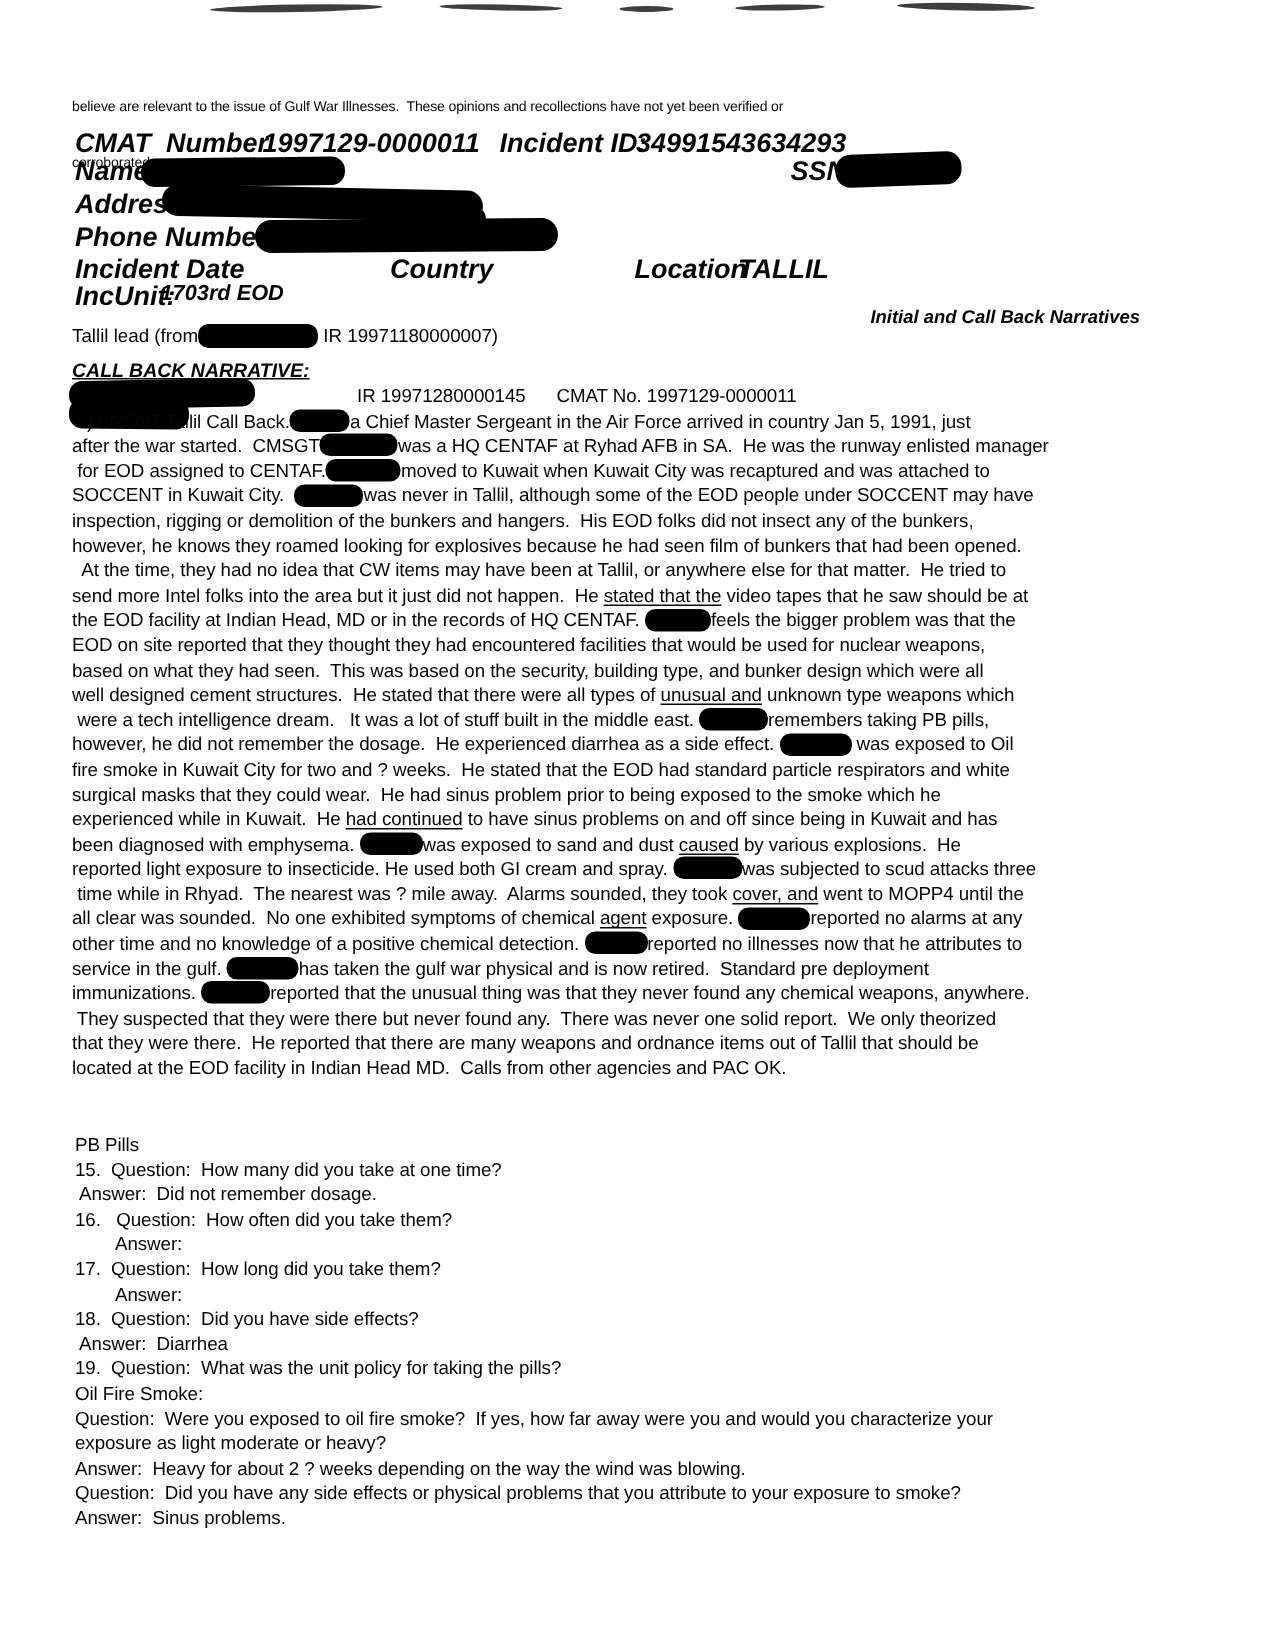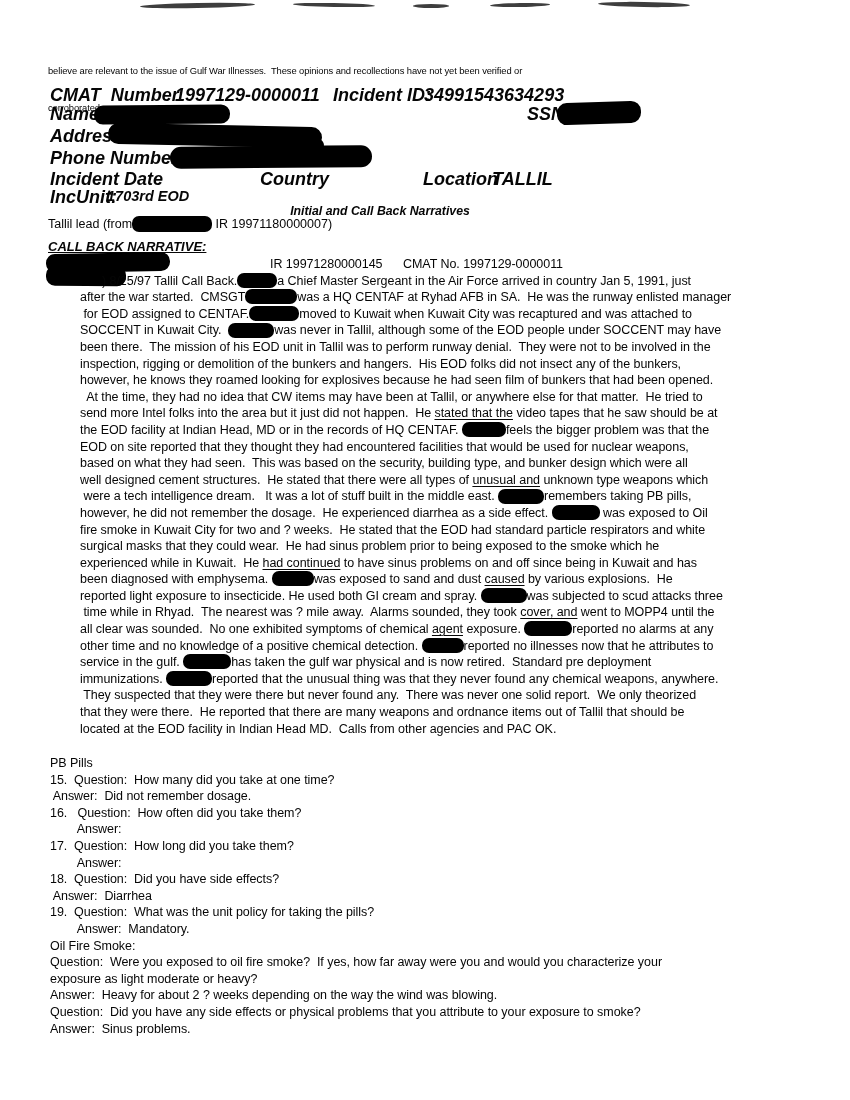--- a/index.html
+++ b/index.html
@@ -11,26 +11,26 @@
   
   .smudge{position:absolute;background:#1c1c1c;border-radius:50%;opacity:.85;}
   
   .notice{position:absolute;left:48px;top:40px;font-size:9.4px;line-height:12.4px;letter-spacing:-0.1px;white-space:pre;}
   
   .hl{position:absolute;font-weight:bold;font-style:italic;font-size:18px;line-height:16px;white-space:pre;}
   .hv2{font-size:14.5px;}
   
   .redact-abs{position:absolute;background:#000;}
   
-  .section-title{position:absolute;left:0;top:204px;width:760px;text-align:center;
+  .section-title{position:absolute;left:0;top:204px;width:760px;text-align:right;
     font-weight:bold;font-style:italic;font-size:12.3px;white-space:pre;}
   .lead-line{position:absolute;left:48px;top:217px;font-size:12.5px;white-space:pre;}
   .cb-heading{position:absolute;left:48px;top:239px;font-weight:bold;font-style:italic;font-size:13px;
     text-decoration:underline;text-decoration-thickness:1.4px;text-underline-offset:1px;white-space:pre;}
-  .narrative{position:absolute;left:48px;top:256px;font-size:12.5px;letter-spacing:-0.05px;margin-left:32px;}
+  .narrative{position:absolute;left:48px;top:256px;font-size:12.5px;letter-spacing:-0.05px;}
   .nline{white-space:pre;height:16.6px;line-height:16.6px;}
   .redact{display:inline-block;background:#000;border-radius:7px;height:15px;vertical-align:middle;margin-top:-2px;}
   .uline{text-decoration:underline;text-underline-offset:2px;text-decoration-thickness:1.2px;}
   
   .qa{position:absolute;left:50px;top:755px;font-size:12.5px;letter-spacing:-0.05px;}
   .qline{white-space:pre;height:16.6px;line-height:16.6px;}
 </style>
 </head>
 <body>
 
@@ -76,25 +76,24 @@
 
 <div class="lead-line"><span>Tallil lead (from</span><span class="redact" style="width: 80px; height: 16px;"></span><span> IR 19971180000007)</span></div>
 
 <div class="cb-heading">CALL BACK NARRATIVE:</div>
 
 <div class="redact-abs" style="left:46px;top:253px;width:124px;height:19px;border-radius:9px;transform:rotate(-1deg)"></div>
 <div class="redact-abs" style="left:46px;top:266px;width:80px;height:20px;border-radius:9px;transform:rotate(0.5deg)"></div>
 
 <div class="narrative">
     <div class="nline" style="padding-left: 190px;"><span>IR 19971280000145      CMAT No. 1997129-0000011</span></div>
-    <div class="nline" style="padding-left: 22px;"><span>) 8/25/97 Tallil Call Back.</span><span class="redact" style="width: 40px; height: 15px;"></span><span>a Chief Master Sergeant in the Air Force arrived in country Jan 5, 1991, just</span></div>
+    <div class="nline" style="padding-left: 10px;"><span>) 8/25/97 Tallil Call Back.</span><span class="redact" style="width: 40px; height: 15px;"></span><span>a Chief Master Sergeant in the Air Force arrived in country Jan 5, 1991, just</span></div>
     <div class="nline"><span>after the war started.  CMSGT</span><span class="redact" style="width: 52px; height: 15px;"></span><span>was a HQ CENTAF at Ryhad AFB in SA.  He was the runway enlisted manager</span></div>
     <div class="nline"><span> for EOD assigned to CENTAF.</span><span class="redact" style="width: 50px; height: 15px;"></span><span>moved to Kuwait when Kuwait City was recaptured and was attached to</span></div>
     <div class="nline"><span>SOCCENT in Kuwait City.  </span><span class="redact" style="width: 46px; height: 15px;"></span><span>was never in Tallil, although some of the EOD people under SOCCENT may have</span></div>
-    <div class="nline"><span>been there.  The mission of his EOD unit in Tallil was to perform runway denial.  They were not to be involved in the</span></div>
     <div class="nline"><span>inspection, rigging or demolition of the bunkers and hangers.  His EOD folks did not insect any of the bunkers,</span></div>
     <div class="nline"><span>however, he knows they roamed looking for explosives because he had seen film of bunkers that had been opened.</span></div>
     <div class="nline"><span>  At the time, they had no idea that CW items may have been at Tallil, or anywhere else for that matter.  He tried to</span></div>
     <div class="nline"><span>send more Intel folks into the area but it just did not happen.  He </span><span class="uline">stated that the</span><span> video tapes that he saw should be at</span></div>
     <div class="nline"><span>the EOD facility at Indian Head, MD or in the records of HQ CENTAF. </span><span class="redact" style="width: 44px; height: 15px;"></span><span>feels the bigger problem was that the</span></div>
     <div class="nline"><span>EOD on site reported that they thought they had encountered facilities that would be used for nuclear weapons,</span></div>
     <div class="nline"><span>based on what they had seen.  This was based on the security, building type, and bunker design which were all</span></div>
     <div class="nline"><span>well designed cement structures.  He stated that there were all types of </span><span class="uline">unusual and</span><span> unknown type weapons which</span></div>
     <div class="nline"><span> were a tech intelligence dream.   It was a lot of stuff built in the middle east. </span><span class="redact" style="width: 46px; height: 15px;"></span><span>remembers taking PB pills,</span></div>
     <div class="nline"><span>however, he did not remember the dosage.  He experienced diarrhea as a side effect. </span><span class="redact" style="width: 48px; height: 15px;"></span><span> was exposed to Oil</span></div>
@@ -117,20 +116,19 @@
     <div class="qline">PB Pills</div>
     <div class="qline">15.  Question:  How many did you take at one time?</div>
     <div class="qline"> Answer:  Did not remember dosage.</div>
     <div class="qline">16.   Question:  How often did you take them?</div>
     <div class="qline">        Answer:</div>
     <div class="qline">17.  Question:  How long did you take them?</div>
     <div class="qline">        Answer:</div>
     <div class="qline">18.  Question:  Did you have side effects?</div>
     <div class="qline"> Answer:  Diarrhea</div>
     <div class="qline">19.  Question:  What was the unit policy for taking the pills?</div>
-    <div class="qline">        Answer:  Mandatory.</div>
     <div class="qline">Oil Fire Smoke:</div>
     <div class="qline">Question:  Were you exposed to oil fire smoke?  If yes, how far away were you and would you characterize your</div>
     <div class="qline">exposure as light moderate or heavy?</div>
     <div class="qline">Answer:  Heavy for about 2 ? weeks depending on the way the wind was blowing.</div>
     <div class="qline">Question:  Did you have any side effects or physical problems that you attribute to your exposure to smoke?</div>
     <div class="qline">Answer:  Sinus problems.</div>
   </div>
 
 </body></html>

